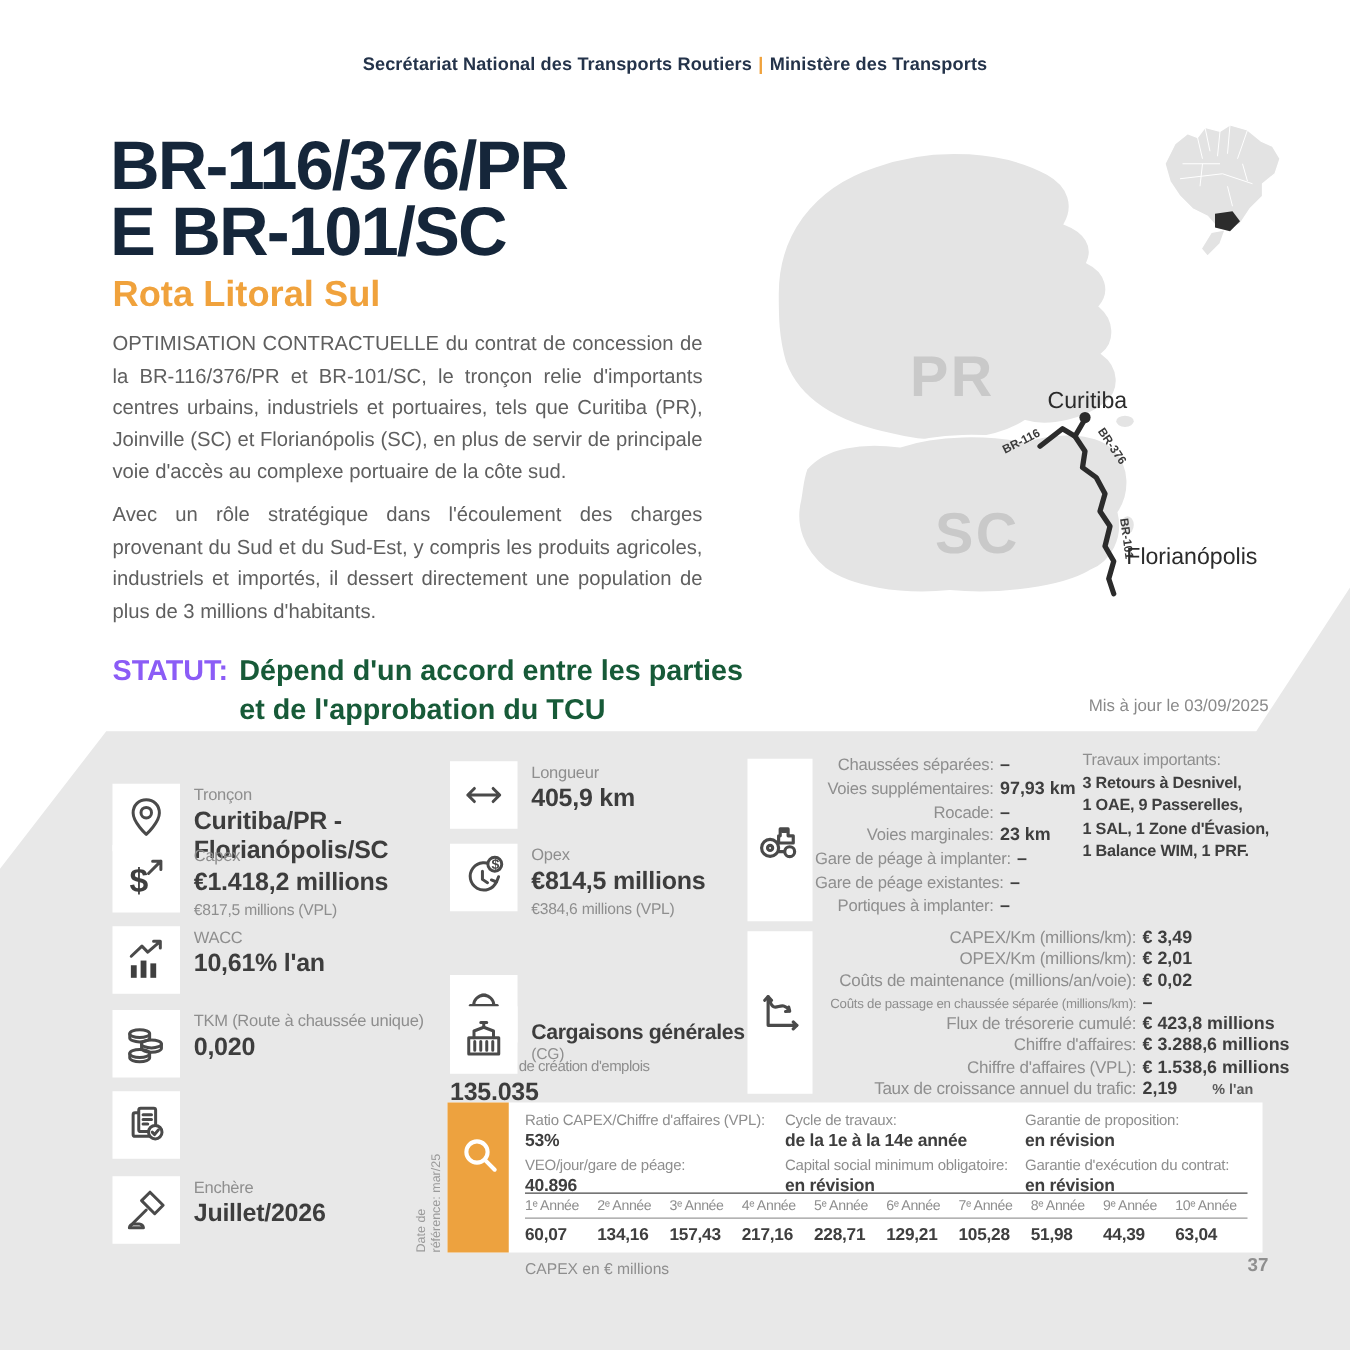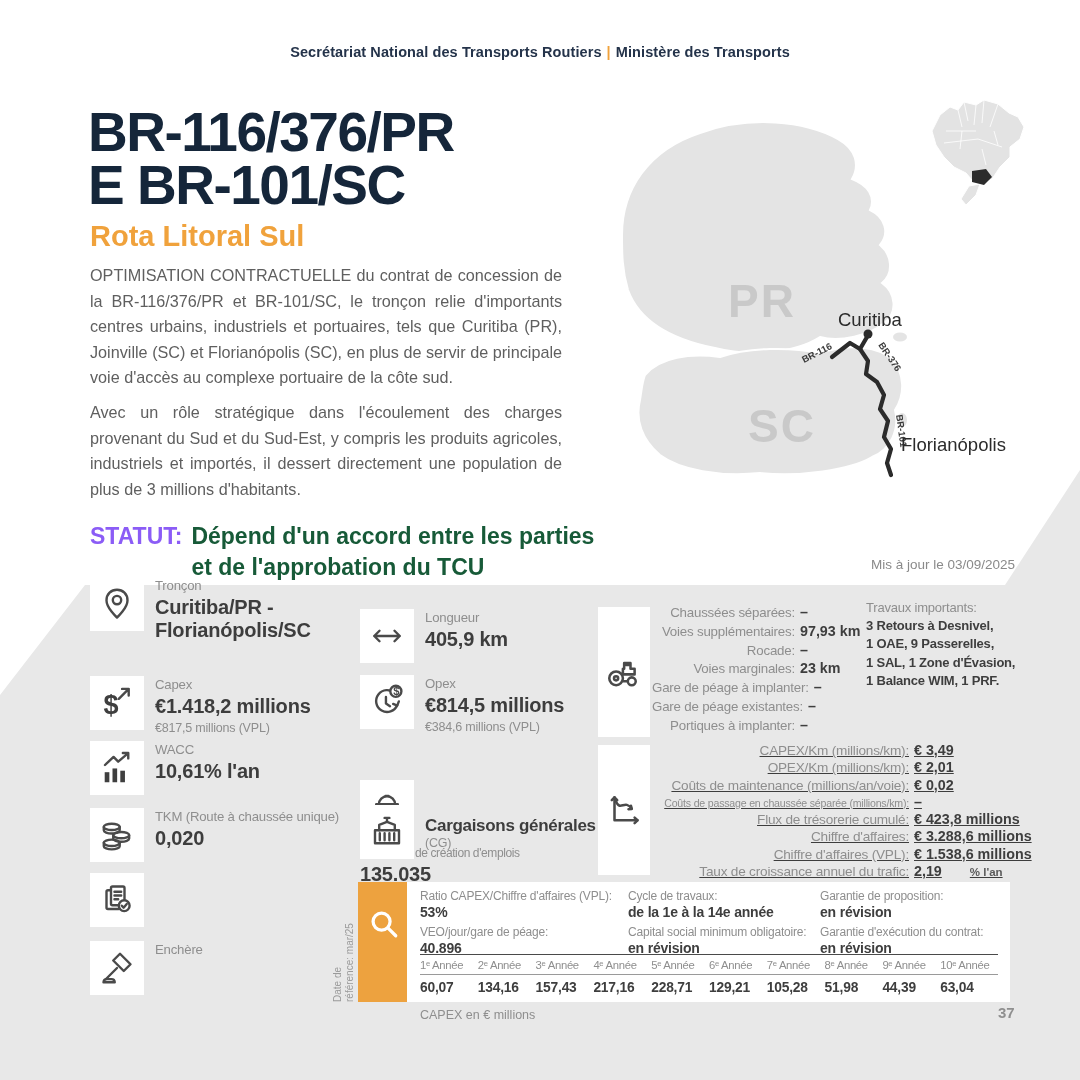--- a/index.html
+++ b/index.html
@@ -30,31 +30,31 @@
   
   .stat{position:absolute;display:flex;gap:11px;}
   .icon-box{flex:0 0 54px;width:54px;height:54px;background:#fff;display:flex;align-items:center;justify-content:center;}
   .stat-text{padding-top:1px;width:205px;}
   .stat-text.mid{width:178px;}
   .stat-label{font-size:13.2px;color:#8e8e8e;white-space:nowrap;letter-spacing:-.2px;}
   .stat-label.tight{font-size:12px;letter-spacing:-.4px;}
   .stat-value{font-size:20px;font-weight:bold;color:#3d3d3d;margin-top:3px;line-height:1.15;letter-spacing:-.2px;}
   .stat-sub{font-size:12.5px;color:#8e8e8e;margin-top:3px;white-space:nowrap;letter-spacing:-.2px;}
   .stat-sub.tight{font-size:11.2px;letter-spacing:-.3px;}
-  .s-troncon{left:90px;top:577px;} .s-capex{left:90px;top:676px;} .s-wacc{left:90px;top:741px;}
+  .s-troncon{left:90px;top:627px;} .s-capex{left:90px;top:676px;} .s-wacc{left:90px;top:741px;}
   .s-tkm{left:90px;top:808px;} .s-avis{left:90px;top:873px;} .s-enchere{left:90px;top:941px;}
   .s-longueur{left:360px;top:609px;} .s-opex{left:360px;top:675px;} .s-emplois{left:360px;top:780px;flex-direction:column;}
   .s-cargaisons{left:360px;top:805px;}
   .carg-value{font-size:17px;font-weight:bold;color:#3d3d3d;margin-top:10px;letter-spacing:-.3px;white-space:nowrap;}
   
   .tall-box{position:absolute;width:52px;height:130px;background:#fff;display:flex;align-items:center;justify-content:center;}
   .tb1{left:598px;top:607px;} .tb2{left:598px;top:745px;}
   .kv-list{position:absolute;}
   .rw{left:652px;top:604px;width:212px;}
-  .fin{left:652px;top:742px;width:362px;text-decoration:underline;}
+  .fin{left:652px;top:742px;width:362px;}
   .kv-row{display:flex;align-items:baseline;}
   .rw .kv-row{height:18.8px;}
   .fin .kv-row{height:17.3px;}
   .kv-k{flex:1;text-align:right;color:#8e8e8e;font-size:13.3px;white-space:nowrap;letter-spacing:-.2px;}
   .fin .kv-k{font-size:13.6px;}
   .kv-k.small{font-size:10.6px;letter-spacing:-.2px;}
   .kv-v{font-weight:bold;color:#3e3e3e;font-size:14.3px;padding-left:5px;white-space:nowrap;}
   .rw .kv-v{width:64px;} .fin .kv-v{width:100px;}
   .kv-sfx{font-size:11.5px;font-weight:bold;color:#5a5a5a;margin-left:28px;}
   
@@ -225,20 +225,21 @@
       <svg width="36" height="36" viewBox="0 0 24 24">
           <g class="lic" stroke-width="1.7">
         <path d="M4.5,19.5 L12,12"></path>
         <path d="M9.5,7 L14,2.5 L21,9.5 L16.5,14 Z"></path>
         <path d="M3,21.5 h7.5 a2.2,2.2 0 0 0 -2.2,-2.1 h-3.1 a2.2,2.2 0 0 0 -2.2,2.1 Z"></path>
           </g>
         </svg>
     </div>
     <div class="stat-text">
       <div class="stat-label">Enchère</div>
+      <div class="stat-value">Juillet/2026</div>
     </div>
   </div>
 
   <div class="stat s-longueur">
     <div class="icon-box">
       <svg width="36" height="36" viewBox="0 0 24 24">
           <g class="lic" stroke-width="1.8">
         <path d="M3.5,12 H20.5 M7,8.5 L3.5,12 L7,15.5 M17,8.5 L20.5,12 L17,15.5"></path>
           </g>
         </svg>

